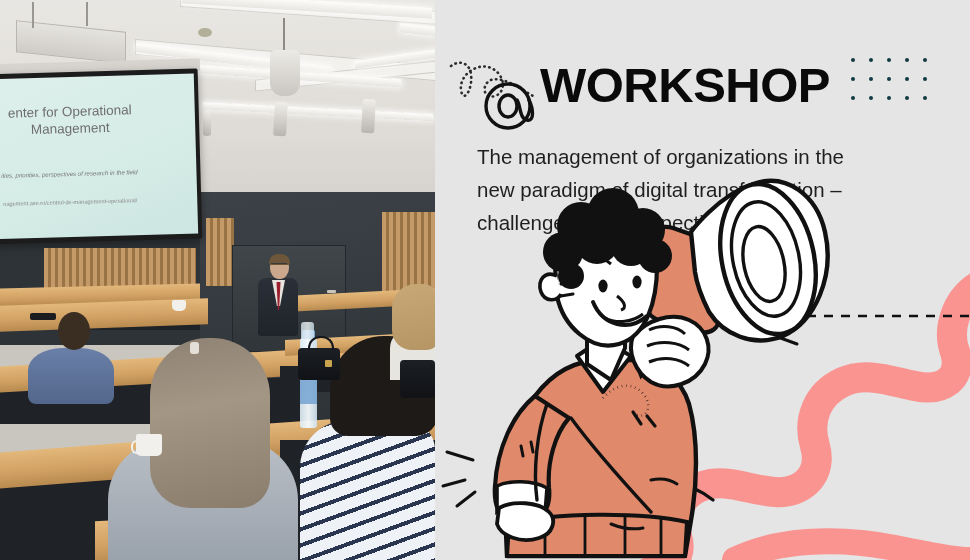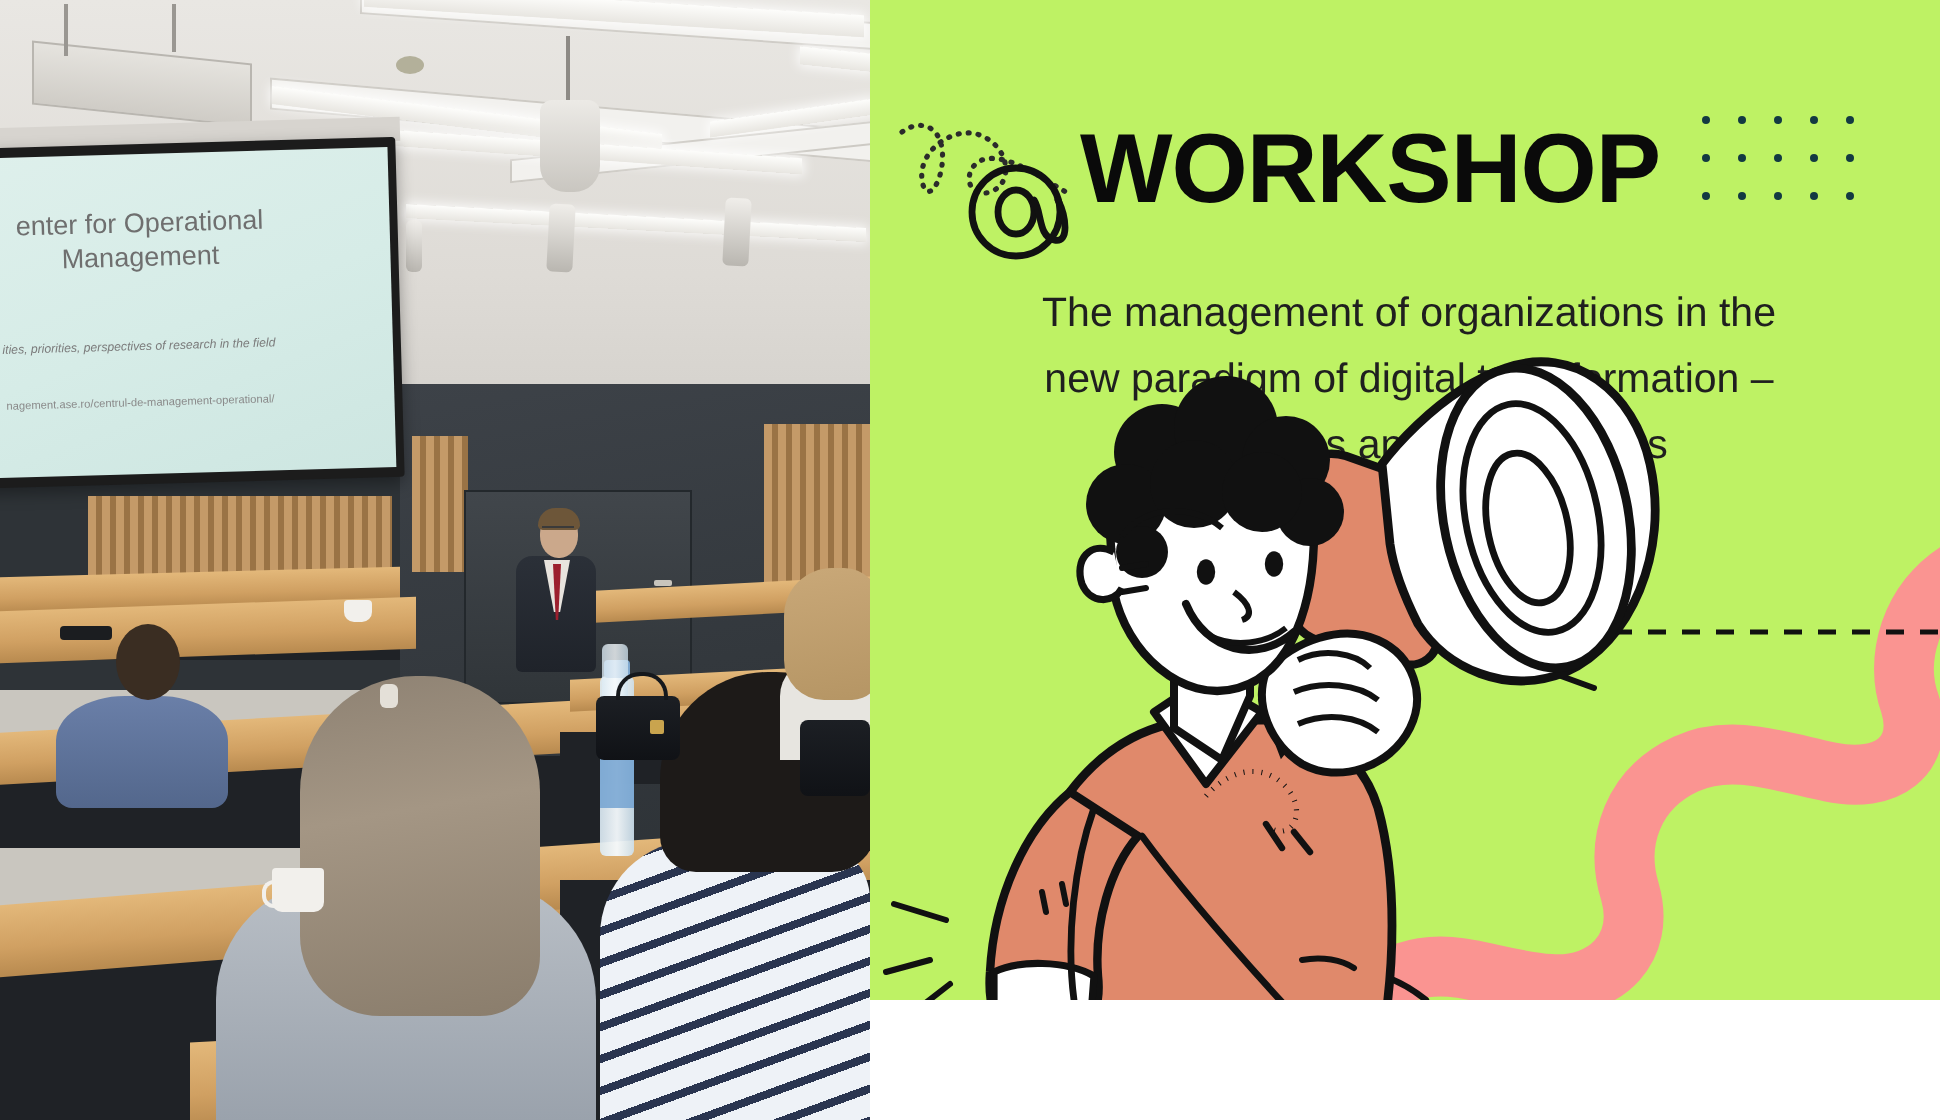--- a/index.html
+++ b/index.html
@@ -75,25 +75,25 @@
   
   .bottle{position:absolute;background:linear-gradient(90deg,rgba(220,235,245,.9),rgba(245,250,253,.95),rgba(205,225,238,.9));
     border-radius:3px;}
   .bottle-cap{position:absolute;background:#7fa8cf;border-radius:2px;}
   .bottle-label{position:absolute;background:#6d9fd0;opacity:.8;}
   .bag{position:absolute;background:linear-gradient(180deg,#1c1f24,#101216);border-radius:4px;}
   .bag-handle{position:absolute;border:2px solid #15181c;border-bottom:none;border-radius:12px 12px 0 0;background:transparent;}
   .cup{position:absolute;background:#f2f0ec;border-radius:2px 2px 5px 5px;}
 
   
-  .panel{position:absolute;left:435px;top:0;width:535px;height:500px;background:#bef264;overflow:hidden;}
+  .panel{position:absolute;left:435px;top:0;width:535px;height:560px;background:#e5e5e5;overflow:hidden;}
   .wtitle{position:absolute;left:105px;top:57px;width:290px;text-align:center;
     font-size:49px;font-weight:bold;letter-spacing:-0.5px;color:#0a0a0a;
     font-family:"Liberation Sans",sans-serif;}
-  .subtitle{position:absolute;left:42px;top:140px;width:455px;text-align:center;
+  .subtitle{position:absolute;left:42px;top:140px;width:455px;
     font-size:20.5px;line-height:33px;color:#1f1f1f;
     font-family:"Liberation Sans",sans-serif;}
   .dot{position:absolute;width:4px;height:4px;border-radius:50%;background:#133a42;}
   svg.art{position:absolute;left:0;top:0;width:535px;height:560px;overflow:visible;}
 </style>
 </head>
 <body>
 
 <div class="poster">
 

